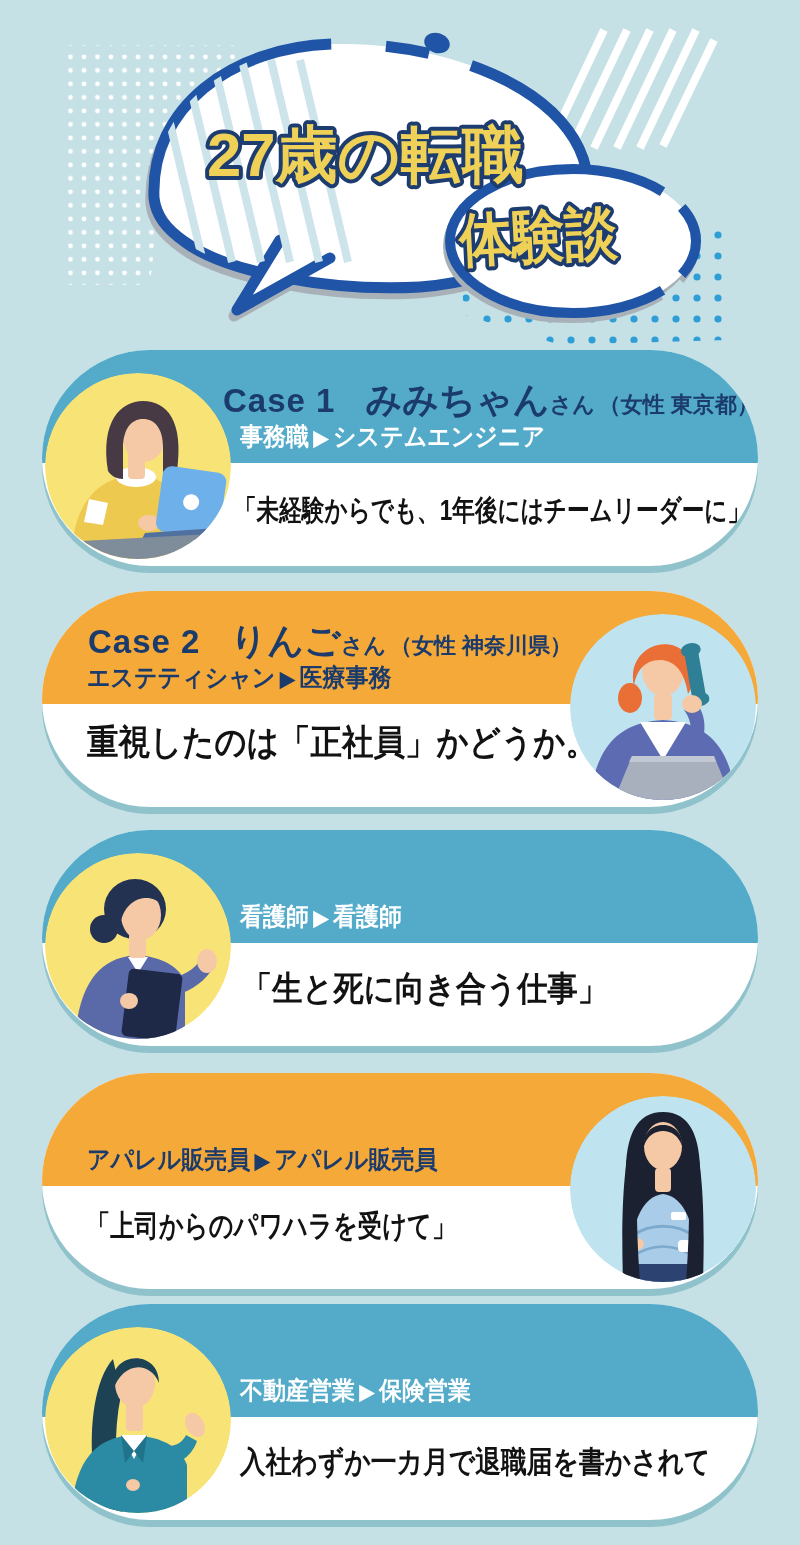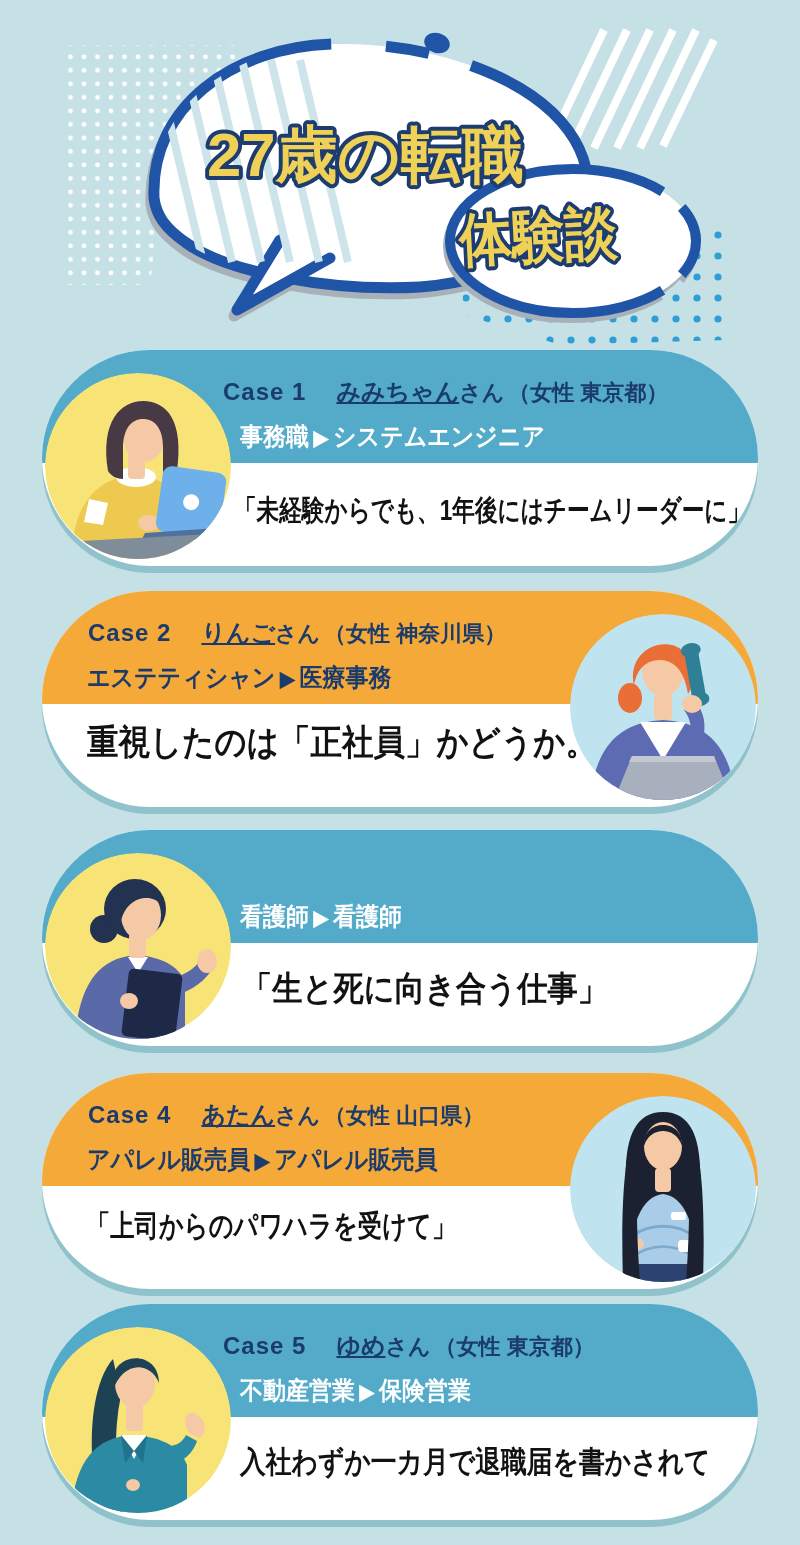--- a/index.html
+++ b/index.html
@@ -10,22 +10,22 @@
         border-radius:110px;box-shadow:0 7px 0 #8fc2cb;overflow:hidden;}
   .band{position:absolute;top:0;left:0;width:100%;height:113px;}
   .card.blue .band{background:#53abc9;}
   .card.orange .band{background:#f4a938;}
   .avatar{position:absolute;top:23px;width:186px;height:186px;border-radius:50%;overflow:hidden;}
   .av-left .avatar{left:3px;}
   .av-right .avatar{left:528px;}
   .title{position:absolute;top:26px;white-space:nowrap;color:#1b3b6c;font-weight:bold;}
   .av-left .title{left:181px;}
   .av-right .title{left:46px;}
-  .title .case{font-size:24px;letter-spacing:1px;}
-  .title .name{font-size:24px;margin-left:30px;text-decoration:underline;}
+  .title .case{font-size:33px;letter-spacing:1px;}
+  .title .name{font-size:36px;margin-left:30px;}
   .title .suffix{font-size:22px;text-align:center;}
   .title .profile{font-size:22px;margin-left:4px;}
   .career{position:absolute;top:70px;font-size:25px;font-weight:bold;white-space:nowrap;
           transform-origin:left center;transform:scaleX(0.92);}
   .av-left .career{left:198px;}
   .av-right .career{left:45px;}
   .card.blue .career{color:#fff;}
   .card.orange .career{color:#1b3b6c;}
   .career .arrow{margin:0 5px;font-size:21px;}
   .quote{position:absolute;font-weight:bold;color:#121212;white-space:nowrap;
@@ -190,23 +190,20 @@
       <path d="M62,140 C80,127 106,127 124,140 L124,162 C104,147 82,147 62,162 Z" fill="#a9cde9"></path>
       <path d="M62,140 C80,127 106,127 124,140" stroke="#7da9cc" stroke-width="3" fill="none"></path>
       <path d="M62,161 C82,147 104,147 124,161" stroke="#7da9cc" stroke-width="2.5" fill="none"></path>
       <rect x="108" y="144" width="13" height="12" rx="4" fill="#ffffff"></rect>
       <ellipse cx="67" cy="148" rx="7" ry="6" fill="#f5c9a5"></ellipse>
       <rect x="68" y="168" width="50" height="18" fill="#2c4270"></rect>
       <path d="M64,34 C53,64 51,120 53,186 L70,186 C65,120 66,60 74,40 Z" fill="#1b2130"></path>
       <path d="M122,34 C133,64 135,120 133,186 L116,186 C121,120 120,60 112,40 Z" fill="#1b2130"></path>
     </svg>
   </div>
-  <div class="title">
-    <span class="case">Case 4</span><span class="name">あたん</span><span class="suffix">さん</span><span class="profile">（女性 山口県）</span>
-  </div>
   <div class="career">
     <span>アパレル販売員</span><span class="arrow">▶</span><span>アパレル販売員</span>
   </div>
   <div class="quote q4">「上司からのパワハラを受けて」</div>
 </div>
 
 <div class="card blue av-left" style="top:1304px">
   <div class="band"></div>
   <div class="avatar">
     <svg width="186" height="186" viewBox="0 0 186 186">
@@ -217,20 +214,17 @@
       <path d="M68,64 C60,24 114,20 114,56 C104,32 76,36 68,64 Z" fill="#1d4254"></path>
       <path d="M26,186 C30,132 52,110 88,108 C120,110 136,122 142,138 L142,186 Z" fill="#2c8ba4"></path>
       <polygon points="76,108 102,108 89,132" fill="#ffffff"></polygon>
       <path d="M76,108 L89,124 L80,136 Z" fill="#20738a"></path>
       <path d="M102,108 L89,124 L98,136 Z" fill="#20738a"></path>
       <ellipse cx="150" cy="98" rx="9" ry="13" transform="rotate(-28 150 98)" fill="#f5c9a5"></ellipse>
       <path d="M112,116 C126,122 136,118 141,108 L152,114 C146,132 128,142 110,136 Z" fill="#2c8ba4"></path>
       <ellipse cx="88" cy="158" rx="7" ry="6" fill="#f5c9a5"></ellipse>
     </svg>
   </div>
-  <div class="title">
-    <span class="case">Case 5</span><span class="name">ゆめ</span><span class="suffix">さん</span><span class="profile">（女性 東京都）</span>
-  </div>
   <div class="career">
     <span>不動産営業</span><span class="arrow">▶</span><span>保険営業</span>
   </div>
   <div class="quote q5">入社わずか一カ月で退職届を書かされて</div>
 </div>
 
 </body></html>

